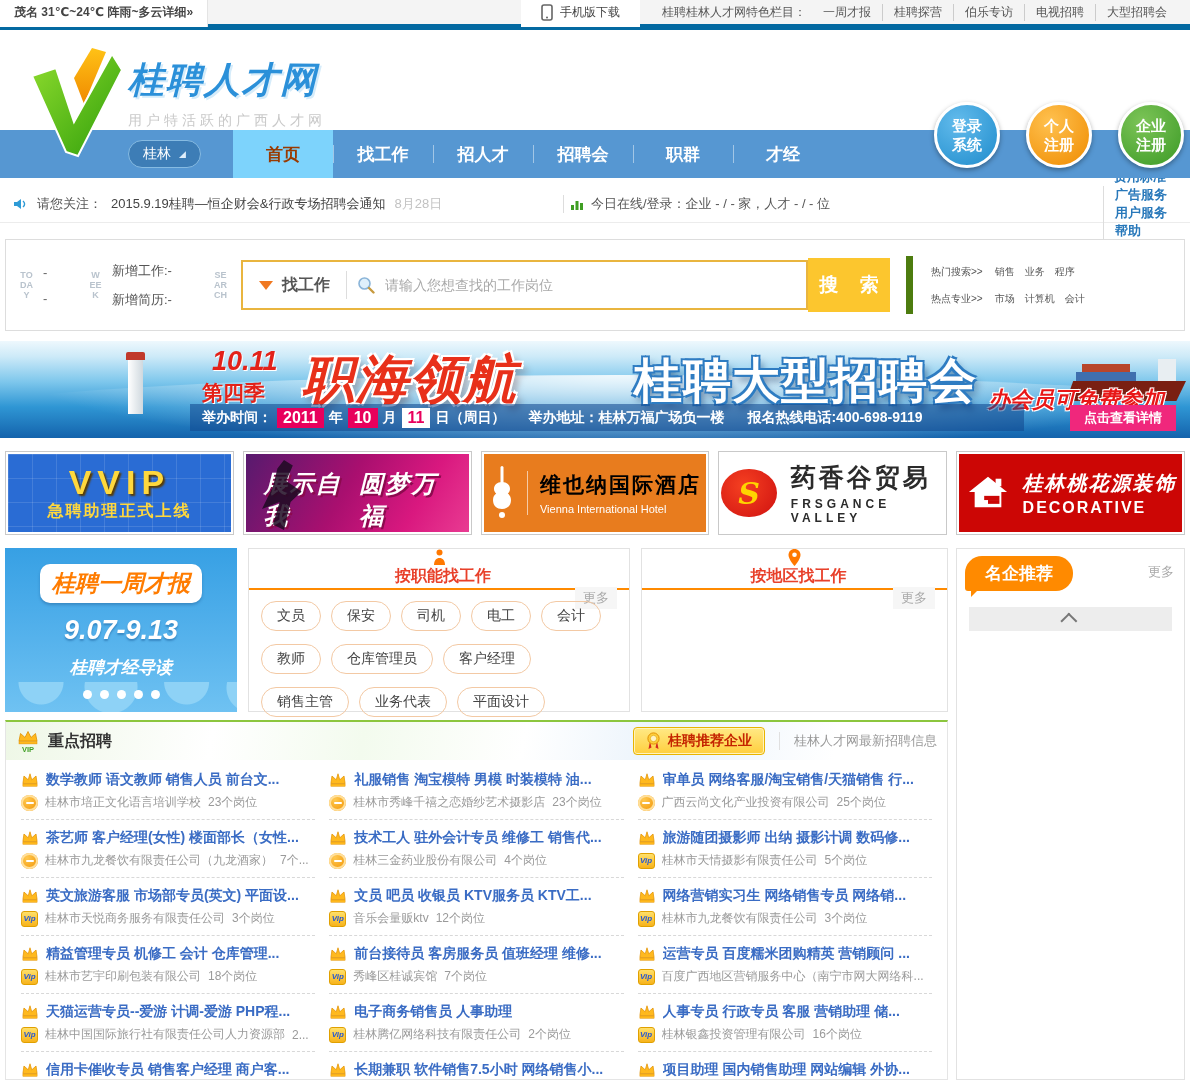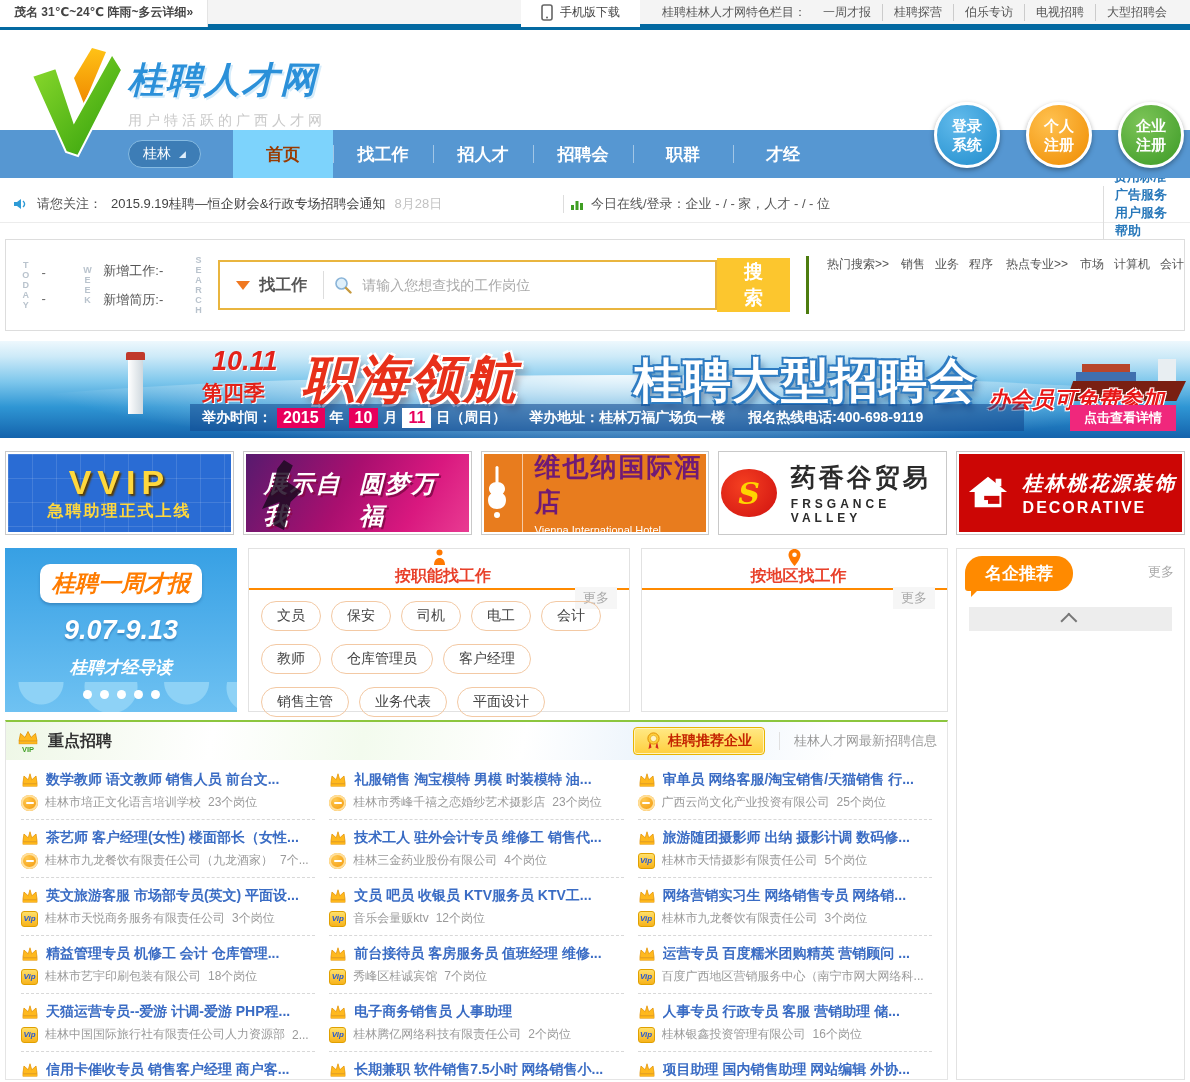--- a/index.html
+++ b/index.html
@@ -57,21 +57,21 @@
   .stat-col{display:flex;flex-direction:column;gap:11px;font-size:13px;color:#555;}
   .stat-col.values{width:56px;padding-left:10px;color:#666;}
   .stat-col.weekcol{width:112px;padding-left:10px;}
   .search-box{margin-left:14px;display:flex;align-items:center;height:50px;border:2px solid #e9b53f;background:#fff;width:567px;}
   .cat{display:flex;align-items:center;gap:9px;padding:0 16px;font-size:16px;font-weight:bold;color:#555;cursor:pointer;}
   .caret-down{width:0;height:0;border:7px solid transparent;border-top:9px solid #f07820;margin-top:8px;}
   .cat-divider{width:1px;height:28px;background:#ddd;}
   .search-input{flex:1;border:none;outline:none;font-size:14px;color:#333;padding:0 10px;min-width:0;}
   .search-input::placeholder{color:#a9a9a9;}
   .search-btn{width:82px;height:54px;background:#fcc62e;color:#fff;font-size:19px;font-weight:bold;letter-spacing:8px;display:flex;align-items:center;justify-content:center;padding-left:8px;cursor:pointer;border:none;}
-  .hot-col{margin-left:16px;padding-left:18px;border-left:3px solid #4d7c0f;font-size:12px;color:#555;display:flex;flex-direction:row;gap:13px;height:58px;justify-content:center;}
+  .hot-col{margin-left:16px;padding-left:18px;border-left:7px solid #4d7c0f;font-size:10px;color:#555;display:flex;flex-direction:column;gap:13px;height:58px;justify-content:center;}
   .hot-line{display:flex;gap:12px;white-space:nowrap;}
   .hot-item{cursor:pointer;}
 
   
   .banner{position:relative;margin-top:10px;height:97px;overflow:hidden;cursor:pointer;
     background:linear-gradient(180deg,#eef8fd 0%,#cdeaf8 16%,#7ec7ec 42%,#2f96d4 68%,#1463ac 100%);}
   .wave{position:absolute;left:-80px;top:34px;width:1400px;height:90px;border-radius:50%;
     background:radial-gradient(ellipse at 50% 0%,rgba(255,255,255,.85),rgba(255,255,255,0) 60%);}
   .lighthouse{position:absolute;left:128px;bottom:24px;width:15px;height:54px;background:linear-gradient(90deg,#fff,#cfd8de);}
   .lighthouse::before{content:"";position:absolute;top:-8px;left:-2px;width:19px;height:8px;background:#c0392b;border-radius:2px 2px 0 0;}
@@ -99,21 +99,21 @@
   .ad{flex:1;border:1px solid #c9c9c9;background:#fff;padding:2px;cursor:pointer;}
   .ad-in{width:100%;height:100%;display:flex;align-items:center;justify-content:center;overflow:hidden;position:relative;}
   .ad1 .ad-in{background:#2a6cd4;background-image:linear-gradient(rgba(255,255,255,.12) 1px,transparent 1px),linear-gradient(90deg,rgba(255,255,255,.12) 1px,transparent 1px);background-size:24px 24px;flex-direction:column;gap:2px;}
   .ad1 .t{font-size:34px;font-weight:bold;color:#ffd83d;letter-spacing:6px;text-shadow:2px 2px 2px #5a3c00;line-height:34px;}
   .ad1 .s{font-size:16px;font-weight:bold;color:#ffd83d;letter-spacing:2px;}
   .ad2 .ad-in{background:linear-gradient(120deg,#571a6e 0%,#a90f6f 45%,#d9187f 75%,#e93b92 100%);flex-direction:row;gap:2px;align-items:flex-end;padding-right:16px;padding-left:18px;}
   .ad2 .t,.ad2 .s{font-size:24px;font-weight:bold;font-style:italic;color:#fff;text-shadow:2px 2px 0 #8c0a4e;letter-spacing:2px;}
   .ad2 .dancer{position:absolute;left:14px;top:6px;width:44px;height:70px;background:#1d0b22;clip-path:polygon(55% 0,75% 8%,60% 30%,95% 45%,70% 60%,55% 100%,30% 92%,45% 60%,5% 70%,30% 38%,40% 12%);opacity:.85;}
   .ad3 .ad-in{background:#e87c1e;gap:12px;}
   .ad3 .txt{display:flex;flex-direction:column;gap:4px;border-left:1px solid rgba(255,255,255,.6);padding-left:12px;}
-  .ad3 .t{font-size:26px;font-weight:bold;color:#701a75;letter-spacing:2px;}
+  .ad3 .t{font-size:21px;font-weight:bold;color:#000000;letter-spacing:2px;}
   .ad3 .s{font-size:11px;color:#fff;}
   .ad4 .ad-in{background:#fff;gap:14px;}
   .ad4 .txt{display:flex;flex-direction:column;gap:3px;}
   .ad4 .t{font-size:25px;font-weight:bold;color:#2b2b2b;letter-spacing:3px;}
   .ad4 .s{font-size:12px;color:#2b2b2b;letter-spacing:4px;font-weight:bold;}
   .logo-oval{width:64px;height:48px;background:radial-gradient(circle at 40% 35%,#f54021,#cf1110);border-radius:50%;display:flex;align-items:center;justify-content:center;}
   .logo-oval span{color:#ffd400;font-size:30px;font-weight:bold;font-style:italic;font-family:"DejaVu Serif",serif;}
   .ad5 .ad-in{background:#cc0605;gap:12px;}
   .ad5 .txt{display:flex;flex-direction:column;gap:2px;}
   .ad5 .t{font-size:20px;font-weight:bold;color:#fff;letter-spacing:2px;font-style:italic;}
@@ -369,21 +369,21 @@
         <div class="box1"></div>
         <div class="box2"></div>
       </div>
     <div class="b-date">10.11</div>
     <div class="b-season">第四季</div>
     <div class="b-title1">职海领航</div>
     <div class="b-title2">桂聘大型招聘会</div>
     <div class="b-promo">办会员可免费参加</div>
     <div class="b-strip">
       <span>举办时间：</span>
-      <span class="date-box">2015</span>
+      <span class="date-box">2011</span>
       <span>年</span>
       <span class="date-box">10</span>
       <span>月</span>
       <span class="date-box white">11</span>
       <span>日（周日）</span>
       <span class="b-addr">举办地址：桂林万福广场负一楼</span>
       <span class="b-hot">报名热线电话:400-698-9119</span>
     </div>
     <div class="b-detail">点击查看详情</div>
   </div>

